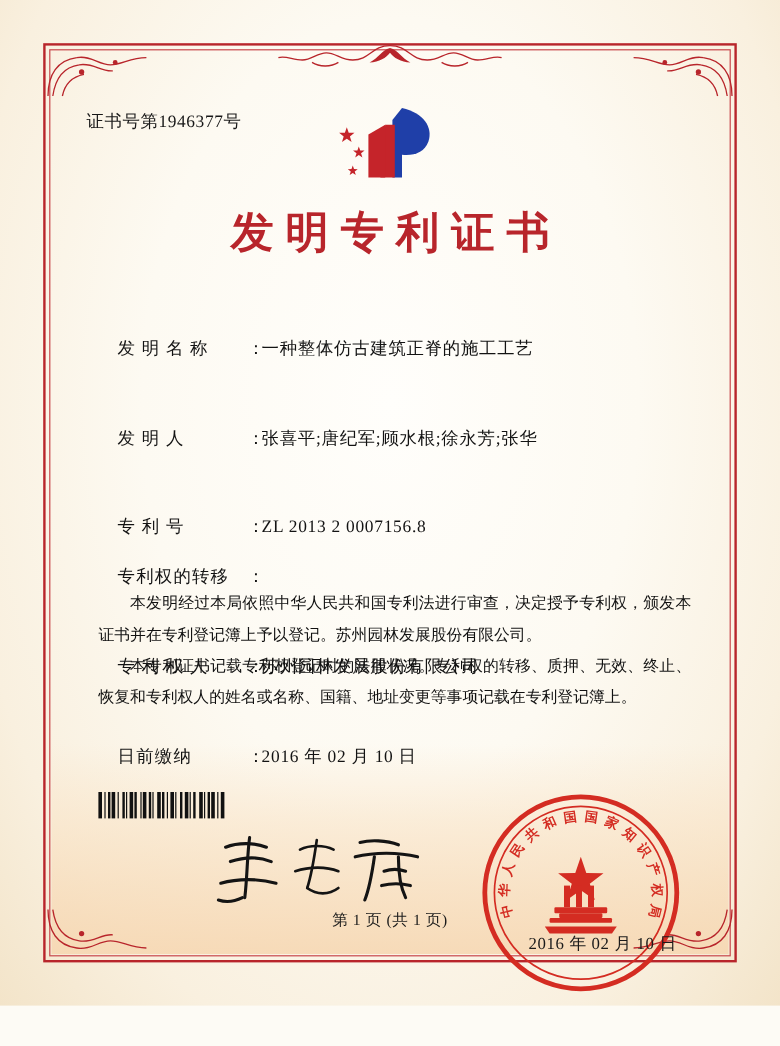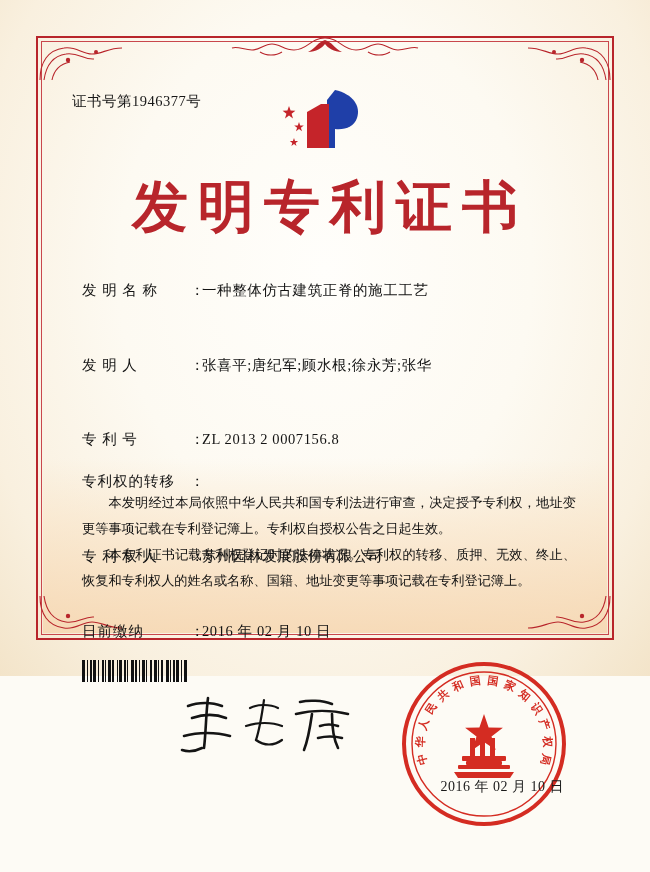--- a/index.html
+++ b/index.html
@@ -11,21 +11,21 @@
     height: 872px;
     background: #fdfbf5;
     font-family: "Liberation Serif", serif;
     color: #1a1a1a;
     overflow: hidden;
   }
 
   #certificate {
     position: relative;
     width: 650px;
-    height: 676px;
+    height: 838px;
     background:
       radial-gradient(ellipse at 50% 40%, #fffefb 0%, #fdfaf2 45%, #f9f0df 78%, #f3e4c9 100%);
     box-sizing: border-box;
   }
 
   
   .frame-outer {
     position: absolute;
     left: 36px; top: 36px; right: 36px; bottom: 36px;
     border: 2px solid #b8252b;
@@ -110,21 +110,21 @@
     height: 92px;
   }
   .stamp-tr svg { display:block; width:100%; height:100%; }
 
   .doc-title {
     position: absolute;
     left: 0;
     right: 0;
     top: 110px;
     text-align: center;
-    font-size: 56px;
+    font-size: 36px;
     letter-spacing: 10px;
     color: #b8252b;
     font-weight: 700;
     font-family: "DejaVu Serif", serif;
     text-indent: 10px;
   }
 
   .fields {
     position: absolute;
     left: 22px;
@@ -136,20 +136,21 @@
     align-items: baseline;
     margin-bottom: 23px;
     font-size: 14.5px;
     color: #131313;
   }
   .field-label {
     width: 108px;
     flex: 0 0 108px;
     letter-spacing: 1px;
     white-space: nowrap;
+    margin-left: 16px;
   }
   .field-colon {
     width: 12px;
     flex: 0 0 12px;
   }
   .field-value {
     flex: 1 1 auto;
     letter-spacing: 0.6px;
     margin-top: 33px;
   }
@@ -334,21 +335,21 @@
         <span class="field-value">苏州园林发展股份有限公司</span>
       </div>
       <div class="field-row">
         <span class="field-label">日前缴纳</span>
         <span class="field-colon">：</span>
         <span class="field-value">2016 年 02 月 10 日</span>
       </div>
     </div>
 
     <div class="paragraphs">
-      <p>本发明经过本局依照中华人民共和国专利法进行审查，决定授予专利权，地址变更等事项记载在专利登记簿上。专利权自授权公告之日起生效。</p>
+      <p>本发明经过本局依照中华人民共和国专利法进行审查，决定授予专利权，颁发本证书并在专利登记簿上予以登记。苏州园林发展股份有限公司。</p>
       <p>本专利证书记载专利权登记时的法律状况。专利权的转移、质押、无效、终止、恢复和专利权人的姓名或名称、国籍、地址变更等事项记载在专利登记簿上。</p>
     </div>
 
     <div class="barcode">
       <i style="width:3px"></i>
         <i style="width:2px;background:transparent"></i>
       <i style="width:1px"></i>
         <i style="width:2px;background:transparent"></i>
       <i style="width:2px"></i>
         <i style="width:1px;background:transparent"></i>
@@ -452,15 +453,16 @@
           <text transform="translate(84,84) rotate(56) translate(0,-60)" text-anchor="middle">识</text>
           <text transform="translate(84,84) rotate(72) translate(0,-60)" text-anchor="middle">产</text>
           <text transform="translate(84,84) rotate(88) translate(0,-60)" text-anchor="middle">权</text>
           <text transform="translate(84,84) rotate(104) translate(0,-60)" text-anchor="middle">局</text>
         </g>
       </svg>
     </div>
 
     <div class="seal-date">2016 年 02 月 10 日</div>
 
+    <div class="page-footer">第 1 页 (共 1 页)</div>
 
   </div>
 </div>
 
 </body></html>

